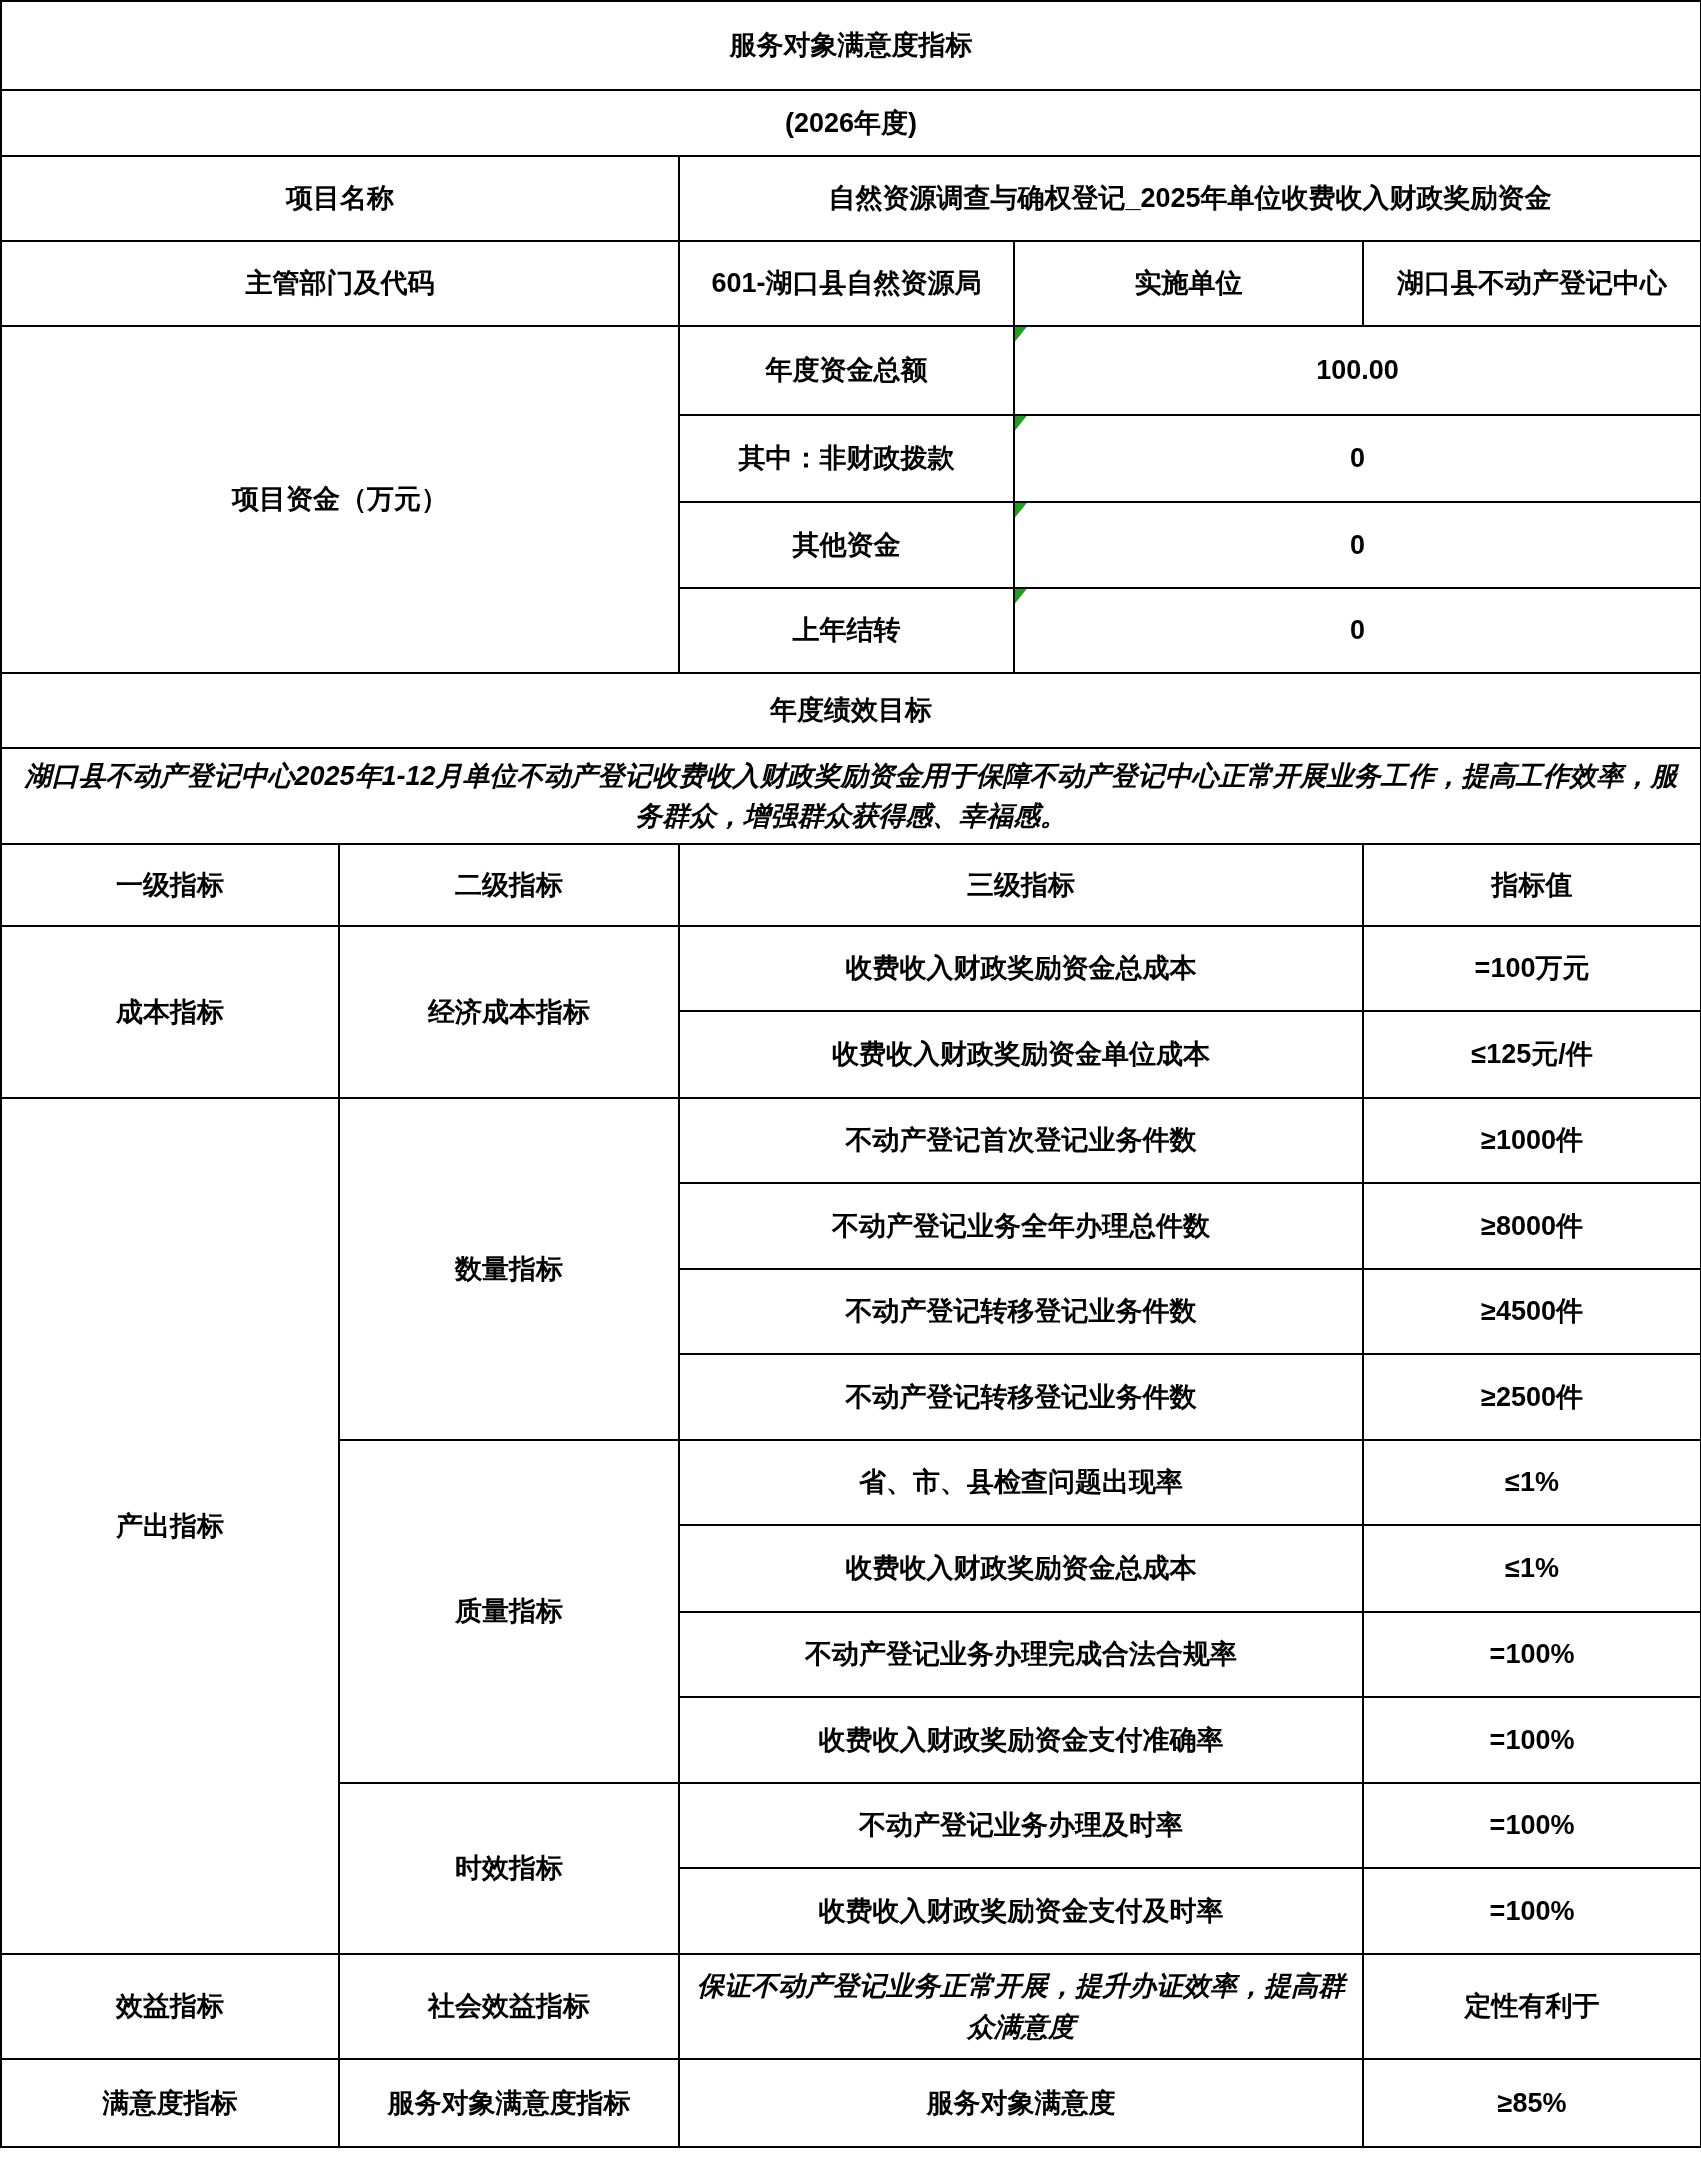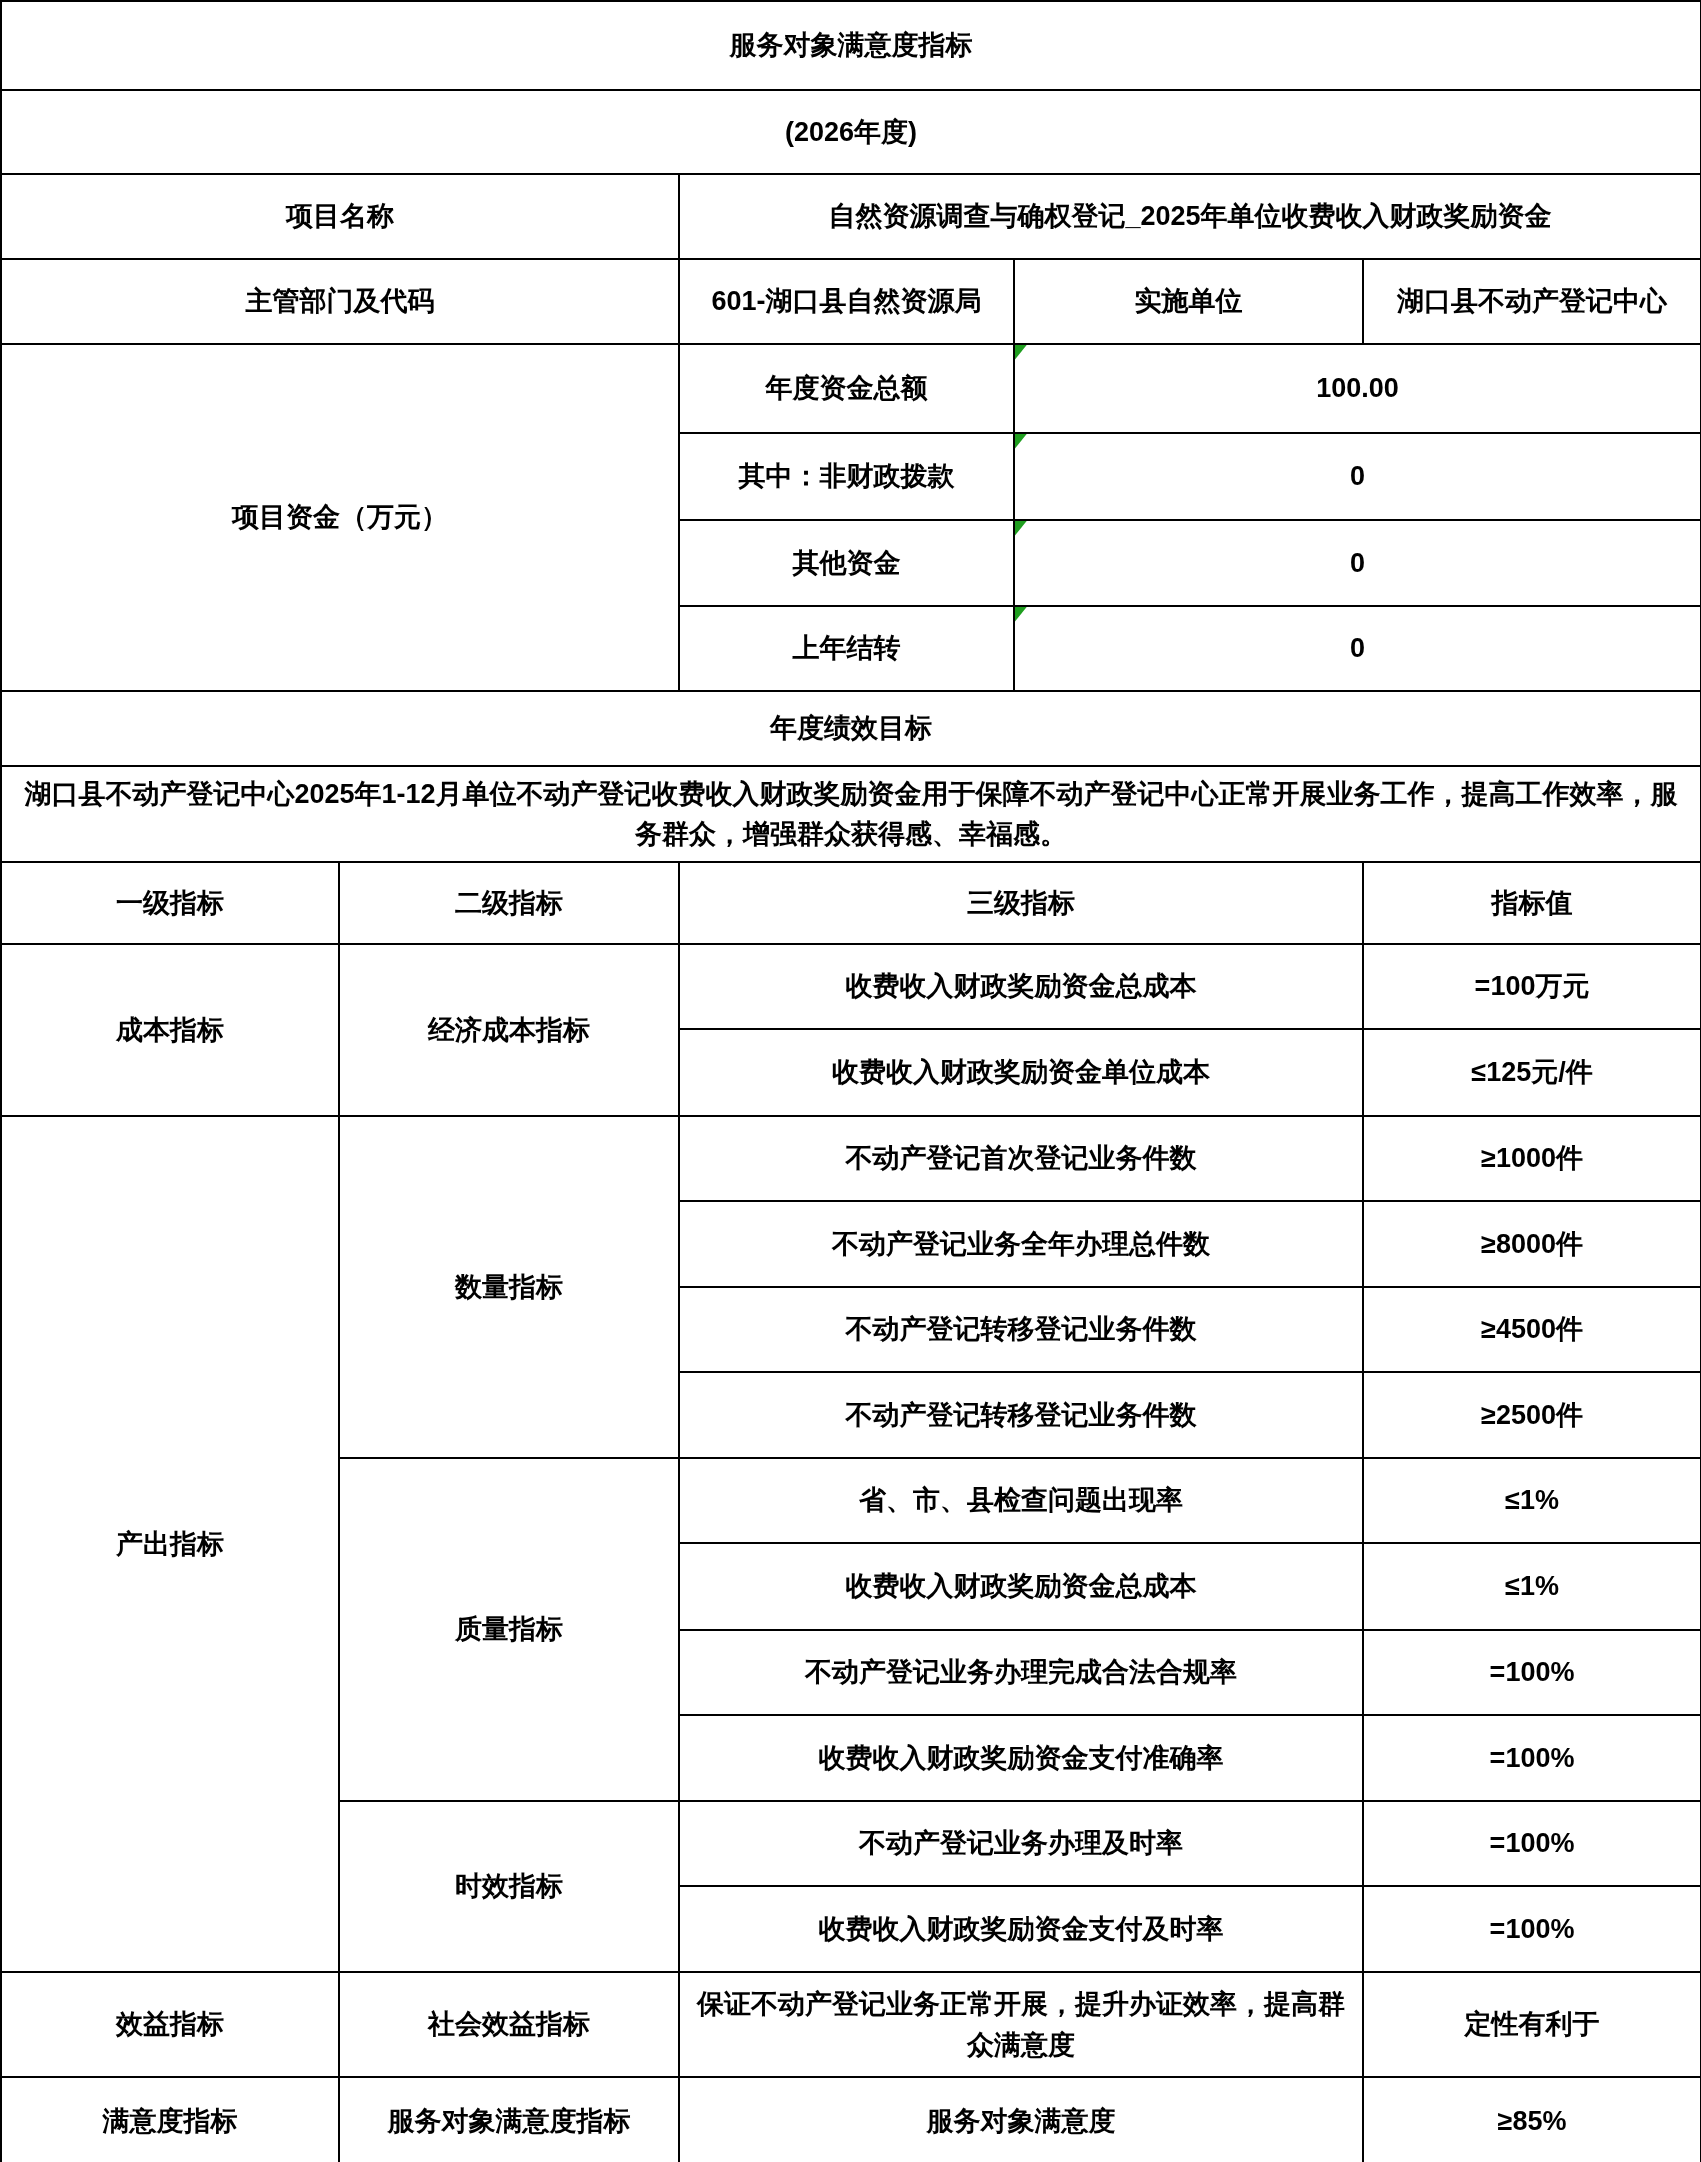--- a/index.html
+++ b/index.html
@@ -17,21 +17,21 @@
     text-align: center;
     vertical-align: middle;
     font-size: 27px;
     font-weight: bold;
     color: #000000;
     line-height: 1.5;
     padding: 3.9px 9.8px;
     word-break: break-all;
     overflow: hidden;
   }
-  td.wide-text { padding: 3.9px 7.8px; }
+  td.wide-text { padding: 3.9px 7.8px; font-style: italic; }
   td.val-cell { position: relative; margin-left: 24px; }
   .err-tri {
     position: absolute;
     top: 0; left: 0;
     width: 11.7px; height: 14.6px;
     clip-path: polygon(0 0, 100% 0, 0 100%);
   }
 </style>
 </head>
 <body>
@@ -42,21 +42,21 @@
       <col style="width:340px">
       <col style="width:335px">
       <col style="width:349px">
       <col style="width:338px">
   </colgroup>
 
   <tbody>
       <tr style="height:89px">
     <td colspan="5">服务对象满意度指标</td>
   </tr>
-  <tr style="height:84px">
+  <tr style="height:66px">
     <td colspan="5">(2026年度)</td>
   </tr>
 
   <tr style="height:85px">
     <td colspan="2">项目名称</td>
     <td colspan="3">自然资源调查与确权登记_2025年单位收费收入财政奖励资金</td>
   </tr>
 
   <tr style="height:85px">
     <td colspan="2">主管部门及代码</td>

